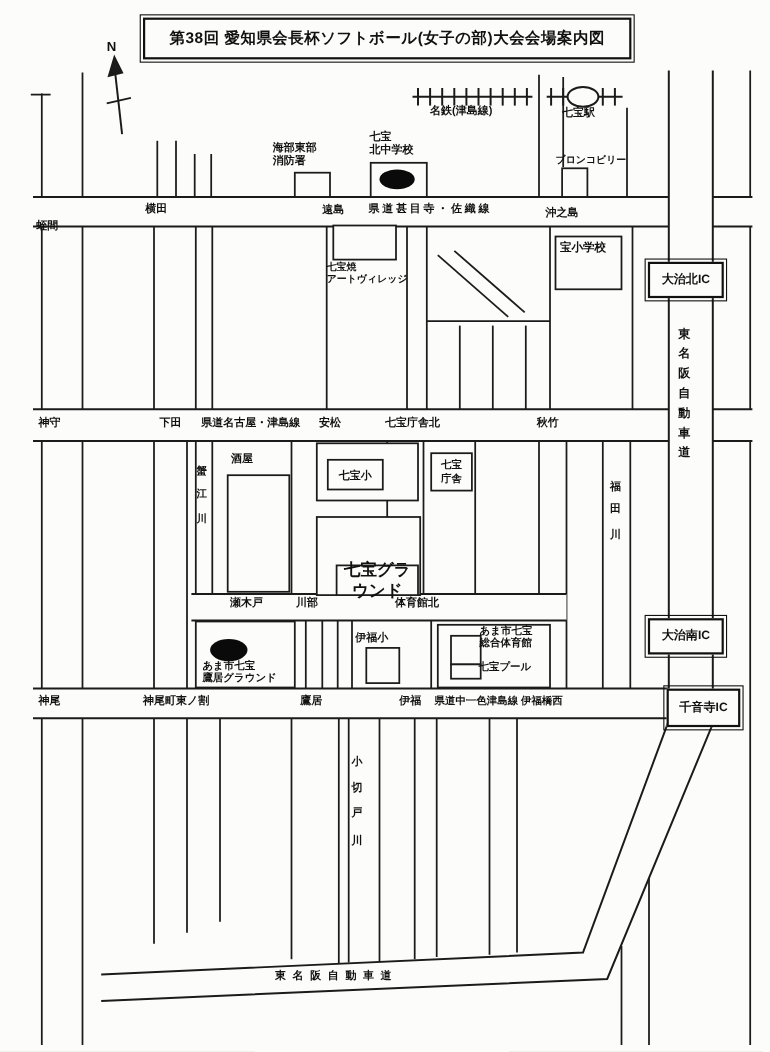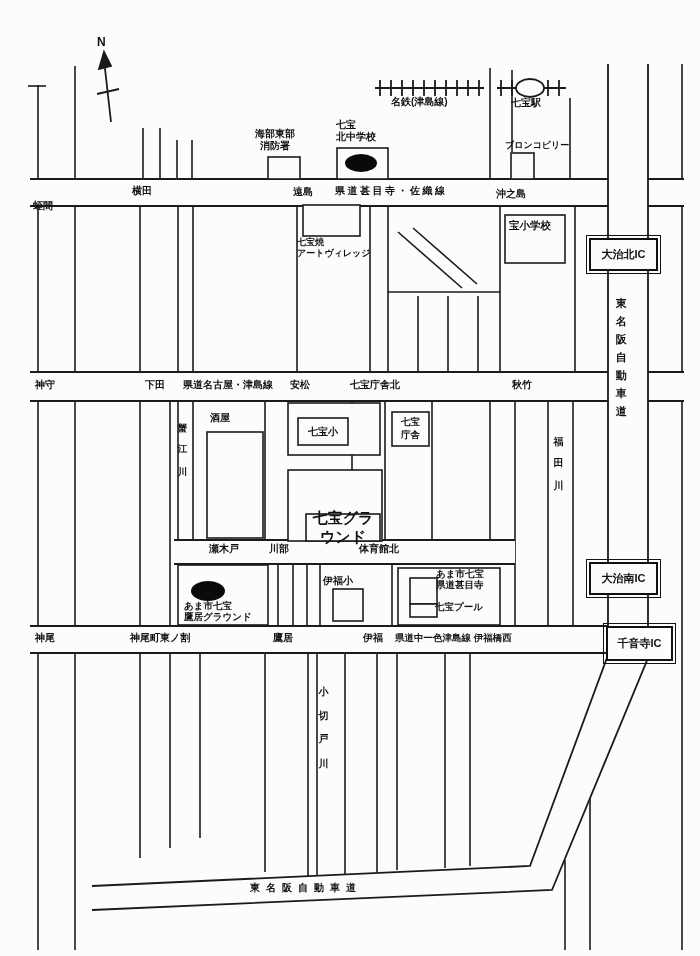--- a/index.html
+++ b/index.html
@@ -156,37 +156,40 @@
       <ellipse cx="208" cy="591" rx="17" ry="10"></ellipse>
     </g>
 
     <g stroke="#1b1b1b" stroke-width="1.8">
       <line x1="111" y1="122" x2="104" y2="60"></line>
       <line x1="97" y1="94" x2="119" y2="89"></line>
       <polygon points="104,52 99,69 111,66" fill="#1b1b1b"></polygon>
     </g>
   </svg>
 
+  <div class="title-box">
+    <span>第38回 愛知県会長杯ソフトボール(女子の部)大会会場案内図</span>
+  </div>
 
   <div class="lbl" style="left:97px;top:35px;font-size:12px;">N</div>
 
   <div class="lbl" style="left:391px;top:96px;">名鉄(津島線)</div>
   <div class="lbl" style="left:511px;top:97px;">七宝駅</div>
 
   <div class="ic-box" style="left:589px;top:238px;width:65px;height:29px;">
     <span>大治北IC</span>
   </div>
   <div class="ic-box" style="left:589px;top:562px;width:65px;height:29px;">
     <span>大治南IC</span>
   </div>
   <div class="ic-box" style="left:606px;top:626px;width:63px;height:31px;">
     <span>千音寺IC</span>
   </div>
 
-  <div class="lbl two-line" style="left:248px;top:129px;width:54px;text-align:center;font-family:Liberation Mono, monospace;">
+  <div class="lbl two-line" style="left:248px;top:129px;width:54px;text-align:left;">
     <span>海部東部</span>
     <span>消防署</span>
   </div>
   <div class="lbl two-line" style="left:336px;top:119px;width:54px;">
     <span>七宝</span>
     <span>北中学校</span>
   </div>
   <div class="lbl" style="left:505px;top:140px;font-size:9px;">ブロンコビリー</div>
 
   <div class="lbl" style="left:33px;top:200px;">蛭間</div>
@@ -200,21 +203,21 @@
     <span>アートヴィレッジ</span>
   </div>
   <div class="lbl" style="left:509px;top:219px;font-size:10.5px;">宝小学校</div>
   <div class="lbl lbl-v" style="left:614px;top:288px;height:232px;letter-spacing:18px;font-size:11px;">東名阪自動車道</div>
 
   <div class="lbl" style="left:35px;top:379px;">神守</div>
   <div class="lbl" style="left:145px;top:379px;">下田</div>
   <div class="lbl" style="left:183px;top:379px;">県道名古屋・津島線</div>
   <div class="lbl" style="left:290px;top:379px;">安松</div>
   <div class="lbl" style="left:350px;top:379px;">七宝庁舎北</div>
-  <div class="lbl" style="left:512px;top:379px;">秋竹</div>
+  <div class="lbl" style="left:488px;top:379px;">秋竹</div>
 
   <div class="lbl lbl-v" style="left:177px;top:414px;height:78px;letter-spacing:22px;font-size:9.5px;">蟹江川</div>
   <div class="lbl lbl-v" style="left:552px;top:428px;height:82px;letter-spacing:22px;font-size:10px;">福田川</div>
   <div class="lbl lbl-v" style="left:317px;top:678px;height:118px;letter-spacing:24px;font-size:10px;">小切戸川</div>
 
   <div class="lbl" style="left:210px;top:412px;">酒屋</div>
   <div class="boxlbl" style="left:298px;top:418px;width:50px;height:27px;font-size:10px;">
     <span>七宝小</span>
   </div>
   <div class="boxlbl two-line" style="left:392px;top:412px;width:37px;height:34px;font-size:9.5px;">
@@ -231,21 +234,21 @@
   <div class="lbl" style="left:269px;top:543px;">川部</div>
   <div class="lbl" style="left:359px;top:543px;">体育館北</div>
 
   <div class="lbl two-line" style="left:184px;top:600px;font-size:9.5px;">
     <span>あま市七宝</span>
     <span>鷹居グラウンド</span>
   </div>
   <div class="lbl" style="left:323px;top:575px;">伊福小</div>
   <div class="lbl two-line" style="left:436px;top:568px;font-size:9.5px;">
     <span>あま市七宝</span>
-    <span>県道甚目寺</span>
+    <span>総合体育館</span>
   </div>
   <div class="lbl" style="left:435px;top:601px;font-size:9.5px;">七宝プール</div>
 
   <div class="lbl" style="left:35px;top:632px;">神尾</div>
   <div class="lbl" style="left:130px;top:632px;">神尾町東ノ割</div>
   <div class="lbl" style="left:273px;top:632px;">鷹居</div>
   <div class="lbl" style="left:363px;top:632px;">伊福</div>
   <div class="lbl" style="left:395px;top:632px;font-size:9.5px;">県道中一色津島線 伊福橋西</div>
 
   <div class="lbl" style="left:250px;top:882px;letter-spacing:6px;">東名阪自動車道</div>

